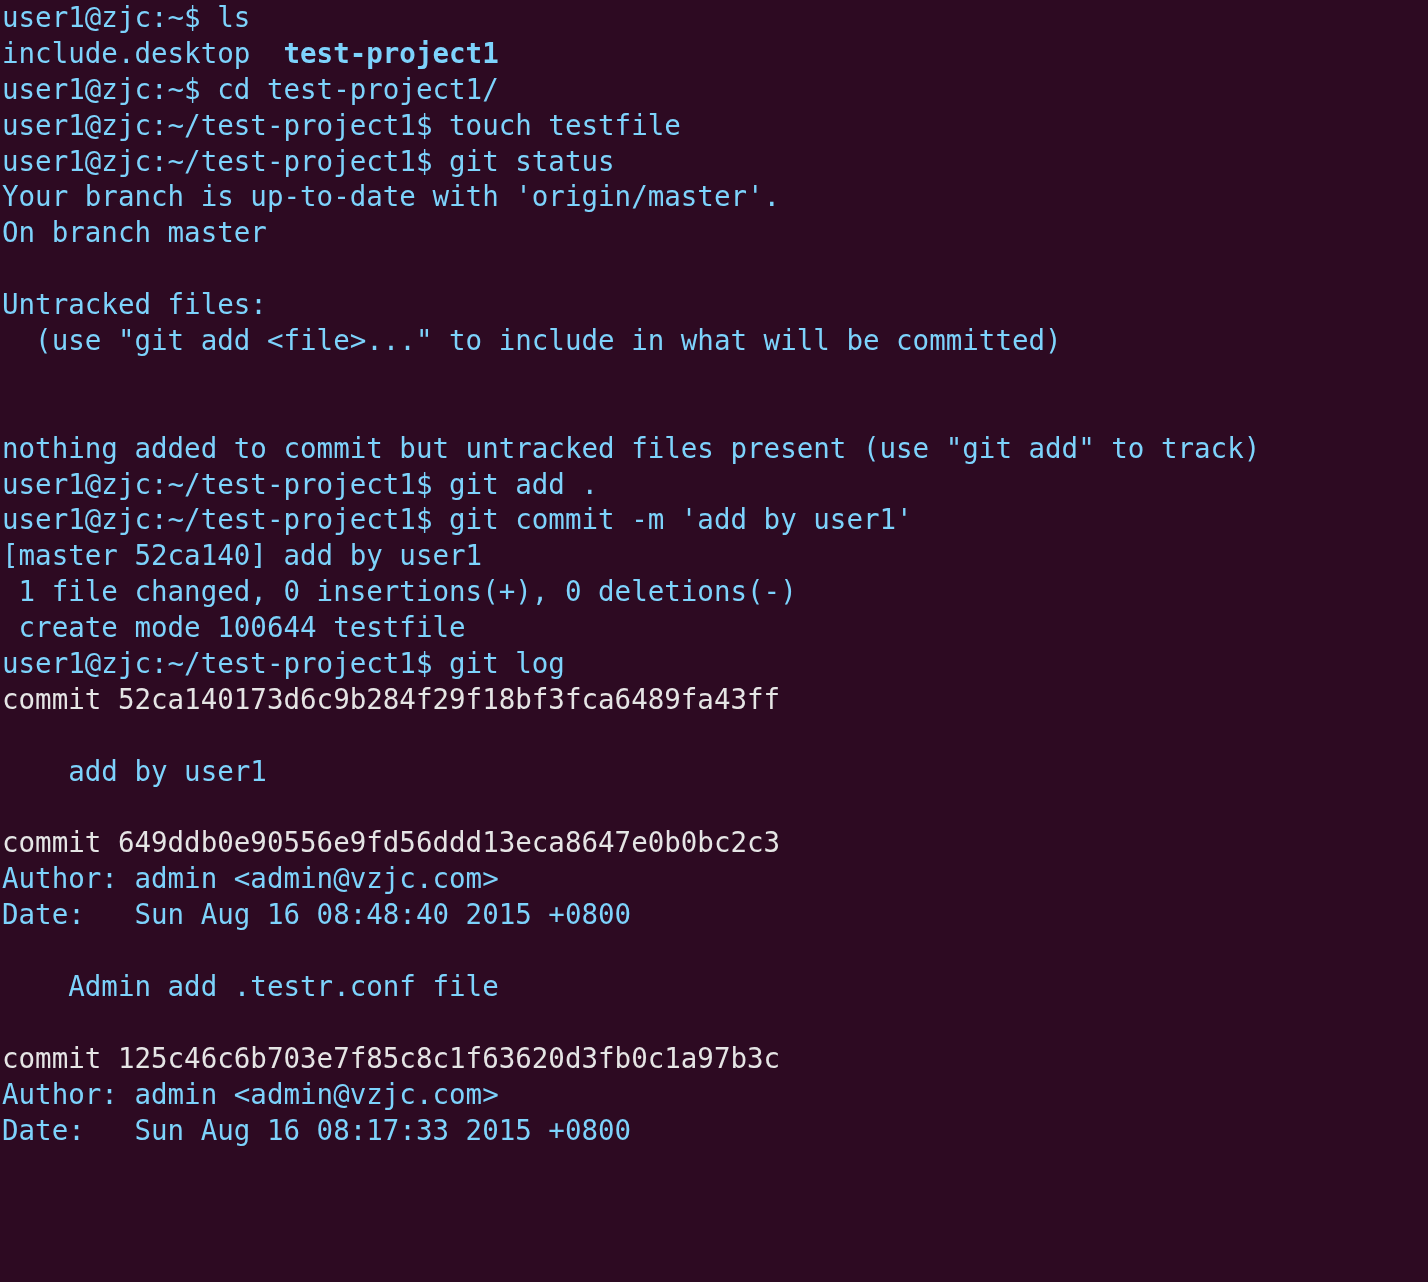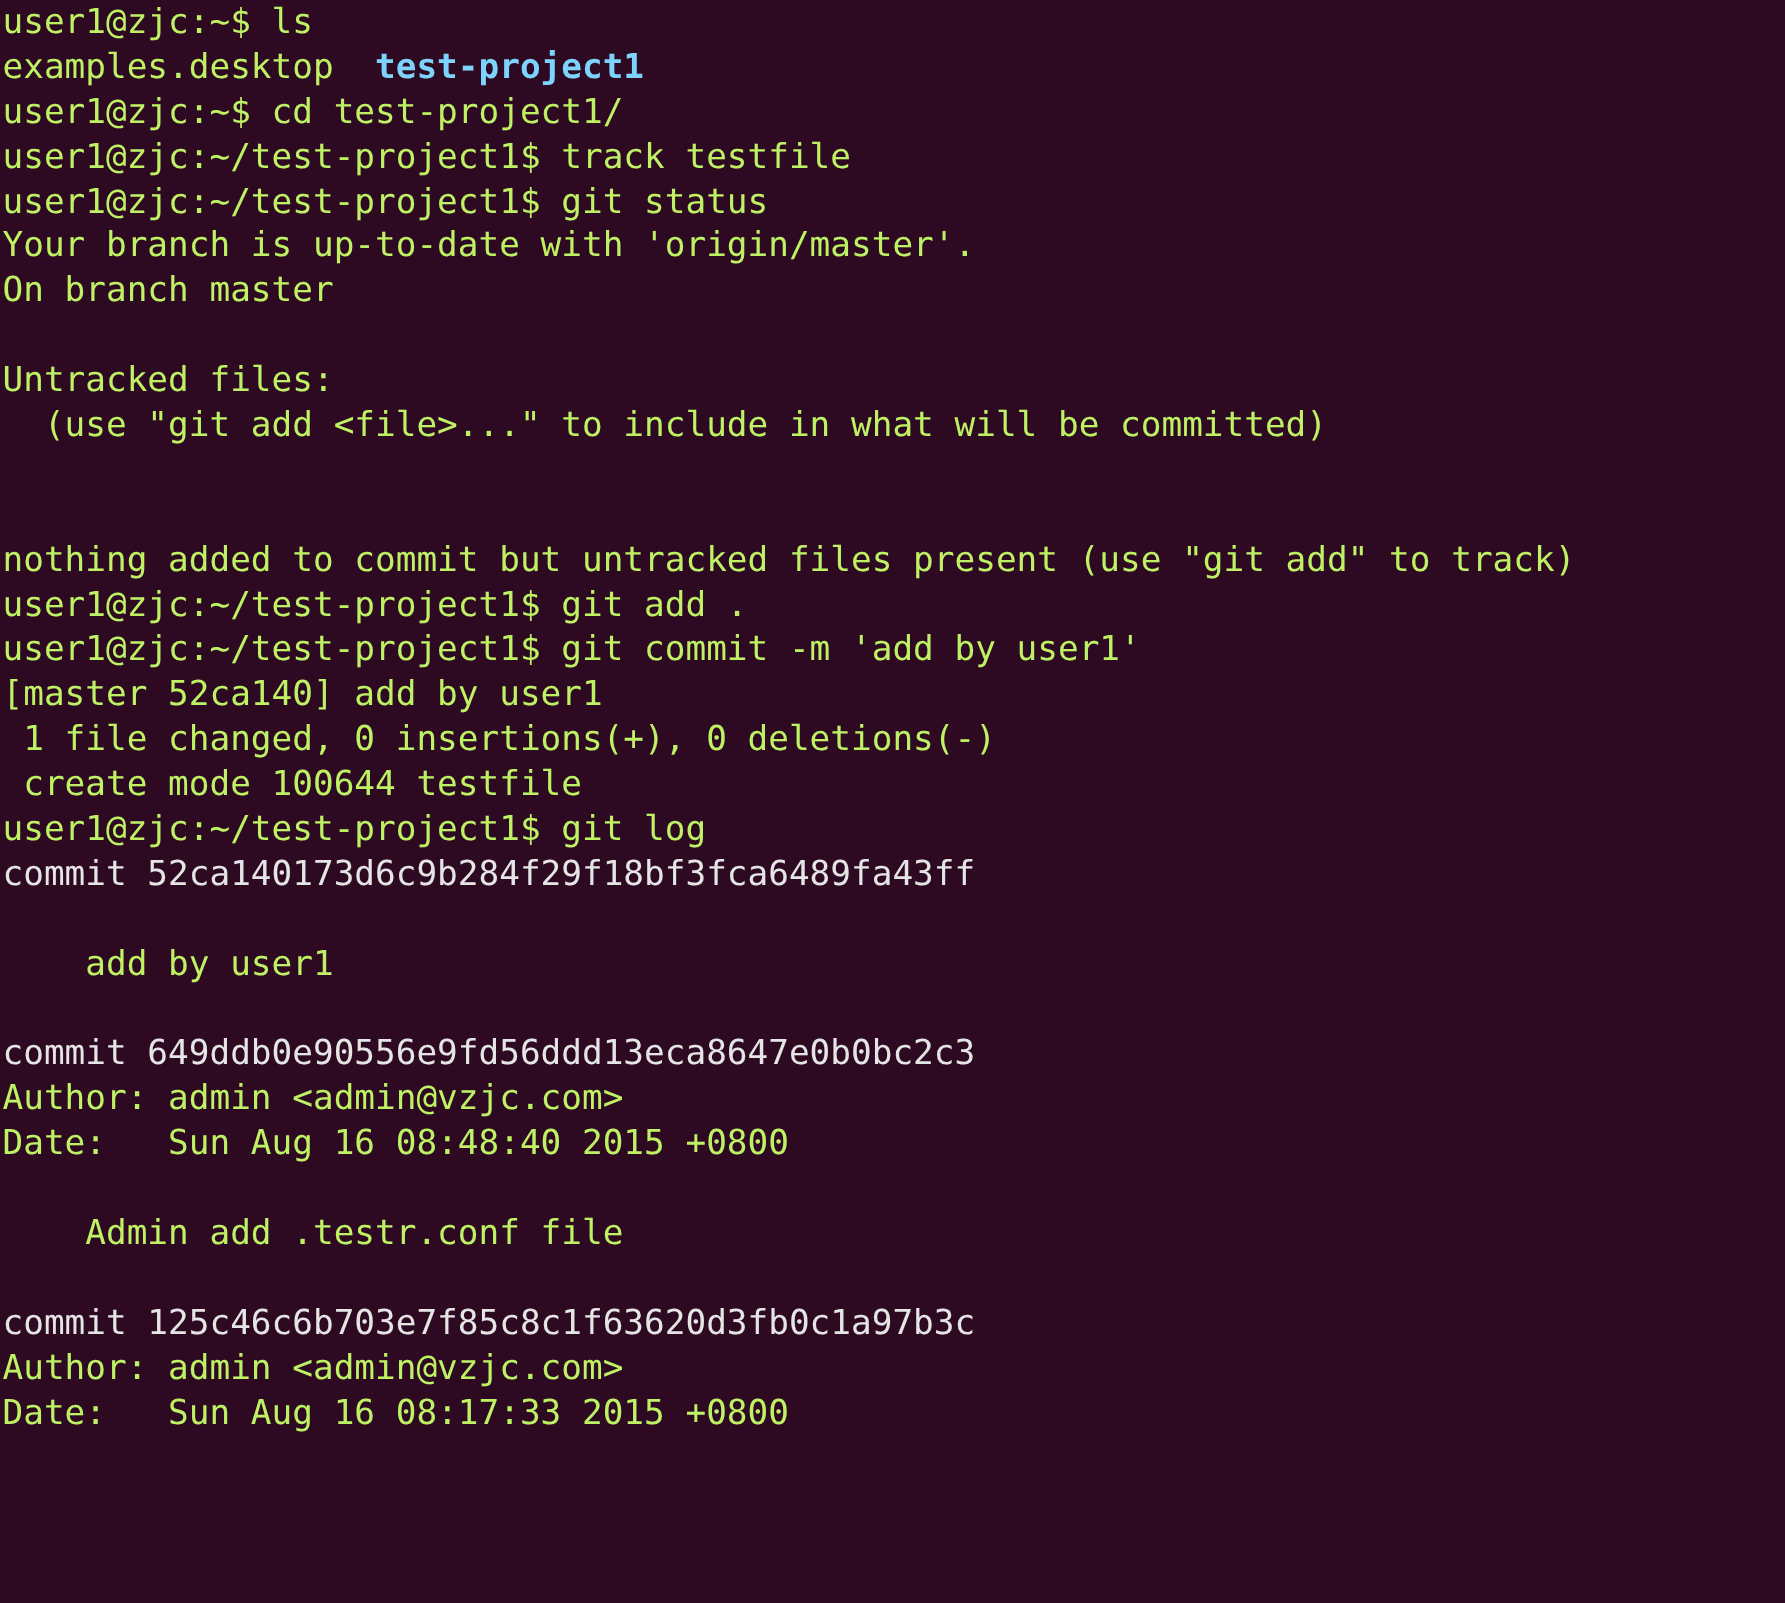--- a/index.html
+++ b/index.html
@@ -25,35 +25,35 @@
     height: 35.9px;
     line-height: 35.9px;
     font-size: 27.5px;
     letter-spacing: 0px;
     white-space: pre;
     color: #e8e5e2;
     font-family: "DejaVu Sans Mono", monospace;
     font-weight: 400;
   }
   .seg { white-space: pre; }
-  .c-default { color: #bef264; text-align: center; }
+  .c-default { color: #7dd3fc; text-align: center; }
   .c-dir     { color: #7dd3fc; font-weight: 700; }
   .c-red     { color: #cc0000; }
   .c-yellow  { color: #e5e5e5; }
   .blank { color: transparent; }
 </style>
 </head>
 <body>
 
 <div id="terminal">
   <div id="terminal-output">
       <div class="line"><span class="seg c-default">user1@zjc:~$ ls</span></div>
-      <div class="line"><span class="seg c-default">examples.desktop  </span><span class="seg c-dir">test-project1</span></div>
+      <div class="line"><span class="seg c-default">include.desktop  </span><span class="seg c-dir">test-project1</span></div>
       <div class="line"><span class="seg c-default">user1@zjc:~$ cd test-project1/</span></div>
-      <div class="line"><span class="seg c-default">user1@zjc:~/test-project1$ track testfile</span></div>
+      <div class="line"><span class="seg c-default">user1@zjc:~/test-project1$ touch testfile</span></div>
       <div class="line"><span class="seg c-default">user1@zjc:~/test-project1$ git status</span></div>
       <div class="line"><span class="seg c-default">Your branch is up-to-date with 'origin/master'.</span></div>
       <div class="line"><span class="seg c-default">On branch master</span></div>
       <div class="line"><span class="seg blank"> </span></div>
       <div class="line"><span class="seg c-default">Untracked files:</span></div>
       <div class="line"><span class="seg c-default">  (use "git add &lt;file&gt;..." to include in what will be committed)</span></div>
       <div class="line"><span class="seg blank"> </span></div>
       <div class="line"><span class="seg blank"> </span></div>
       <div class="line"><span class="seg c-default">nothing added to commit but untracked files present (use "git add" to track)</span></div>
       <div class="line"><span class="seg c-default">user1@zjc:~/test-project1$ git add .</span></div>

